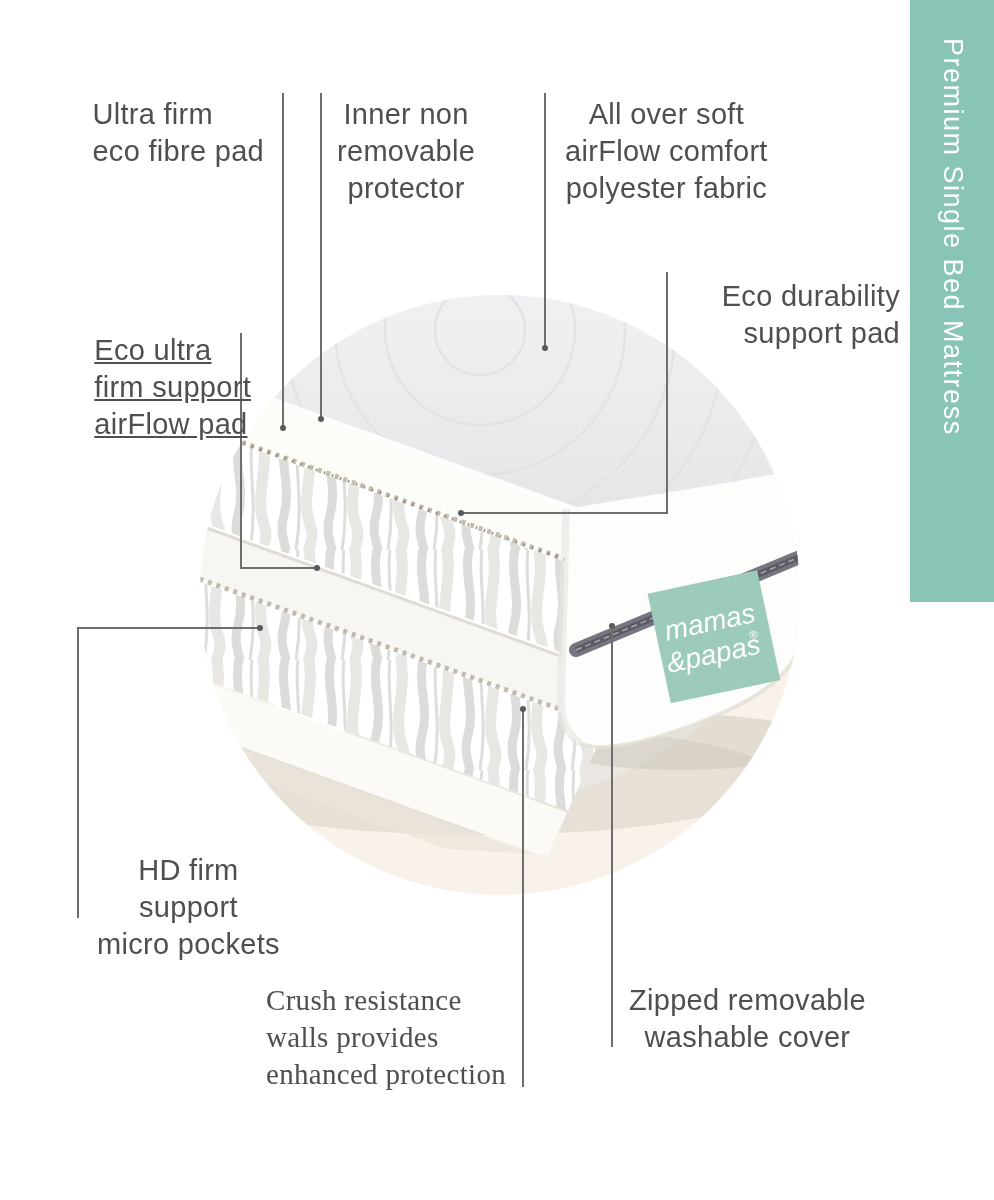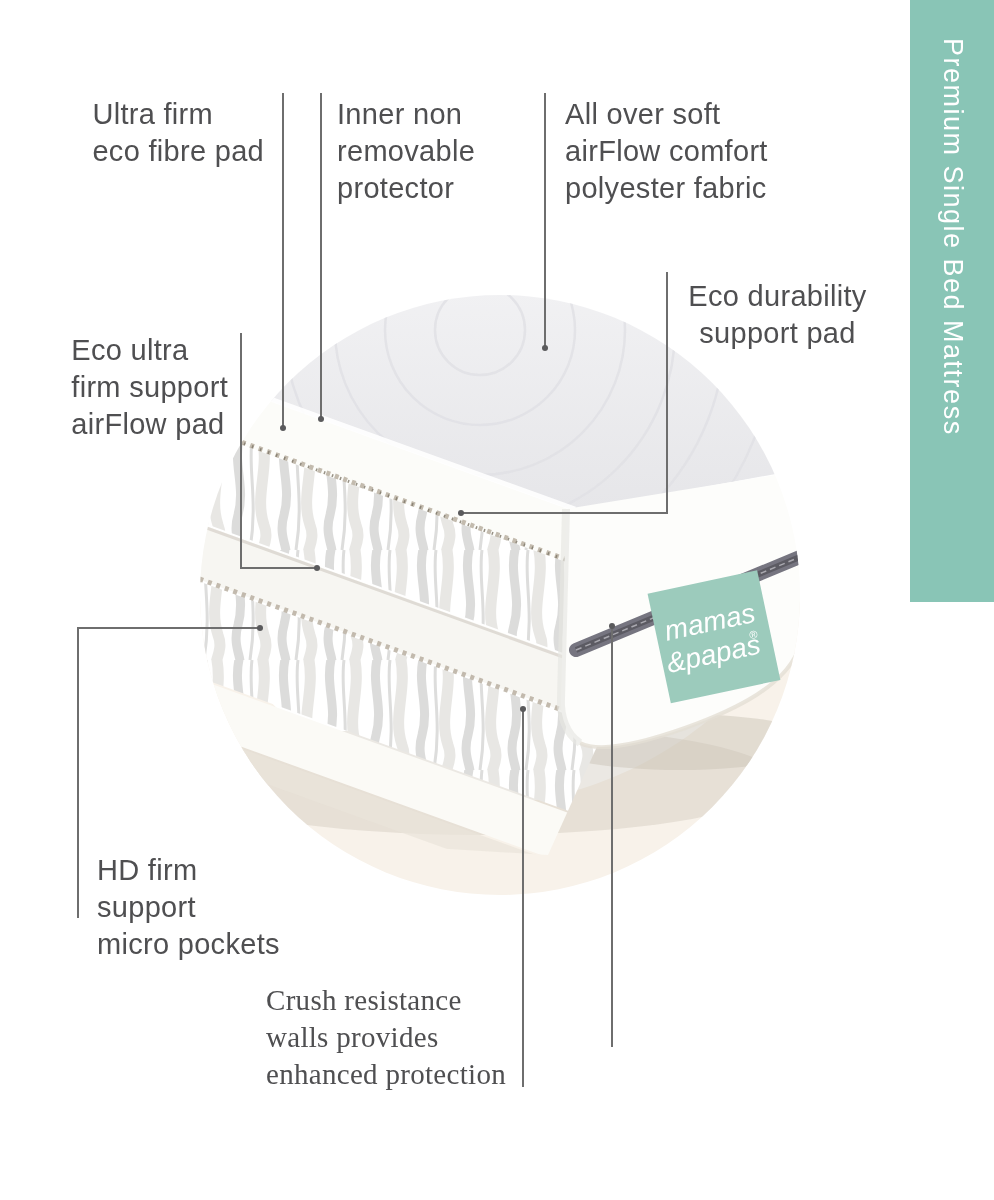--- a/index.html
+++ b/index.html
@@ -2,24 +2,24 @@
 <html><head>
 <meta charset="utf-8">
 <style>
   html,body{margin:0;padding:0;background:#ffffff;}
   #stage{
     position:relative;width:994px;height:1200px;overflow:hidden;background:#ffffff;
     font-family:"Liberation Sans","DejaVu Sans",sans-serif;
   }
   .label{
     position:absolute;font-size:29px;line-height:37px;color:#4f4f51;
-    letter-spacing:0.3px;white-space:pre-line;
+    letter-spacing:0.3px;white-space:pre-line;text-align:center;
   }
   .al-r{text-align:left;}
-  .al-c{text-align:center;}
+  .al-c{text-align:right;}
   .vline{position:absolute;width:2px;background:#6e6e6e;}
   .hline{position:absolute;height:2px;background:#6e6e6e;}
   .dot{position:absolute;width:6px;height:6px;border-radius:50%;background:#5a5a5c;}
   #banner{
     position:absolute;left:910px;top:0;width:84px;height:602px;
     display:flex;justify-content:center;align-items:flex-start;
   }
   #banner span{
     writing-mode:vertical-rl;font-size:27px;letter-spacing:1.5px;
     padding-top:38px;line-height:1;
@@ -140,27 +140,29 @@
 <div class="label al-r" style="right:730px;top:96px;">Ultra firm
 eco fibre pad</div>
 <div class="label" style="left:337px;top:96px;">Inner non
 removable
 protector</div>
 <div class="label" style="left:565px;top:96px;">All over soft
 airFlow comfort
 polyester fabric</div>
 <div class="label al-c" style="left:655px;top:278px;width:245px;">Eco durability
 support pad</div>
-<div class="label al-r" style="right:766px;top:332px;">Eco ultra
+<div class="label al-r" style="right:743px;top:332px;text-decoration:underline;">Eco ultra
 firm support
 airFlow pad</div>
 <div class="label" style="left:97px;top:852px;">HD firm
 support
 micro pockets</div>
 <div class="label al-r" style="right:488px;top:982px;font-family:Liberation Serif, serif;">Crush resistance
 walls provides
 enhanced protection</div>
+<div class="label" style="left:629px;top:982px;">Zipped removable
+washable cover</div>
 
 <div id="banner" style="background:#89c5b6;color:#ffffff;">
   <span>Premium Single Bed Mattress</span>
 </div>
 
 </div>
 
 </body></html>

